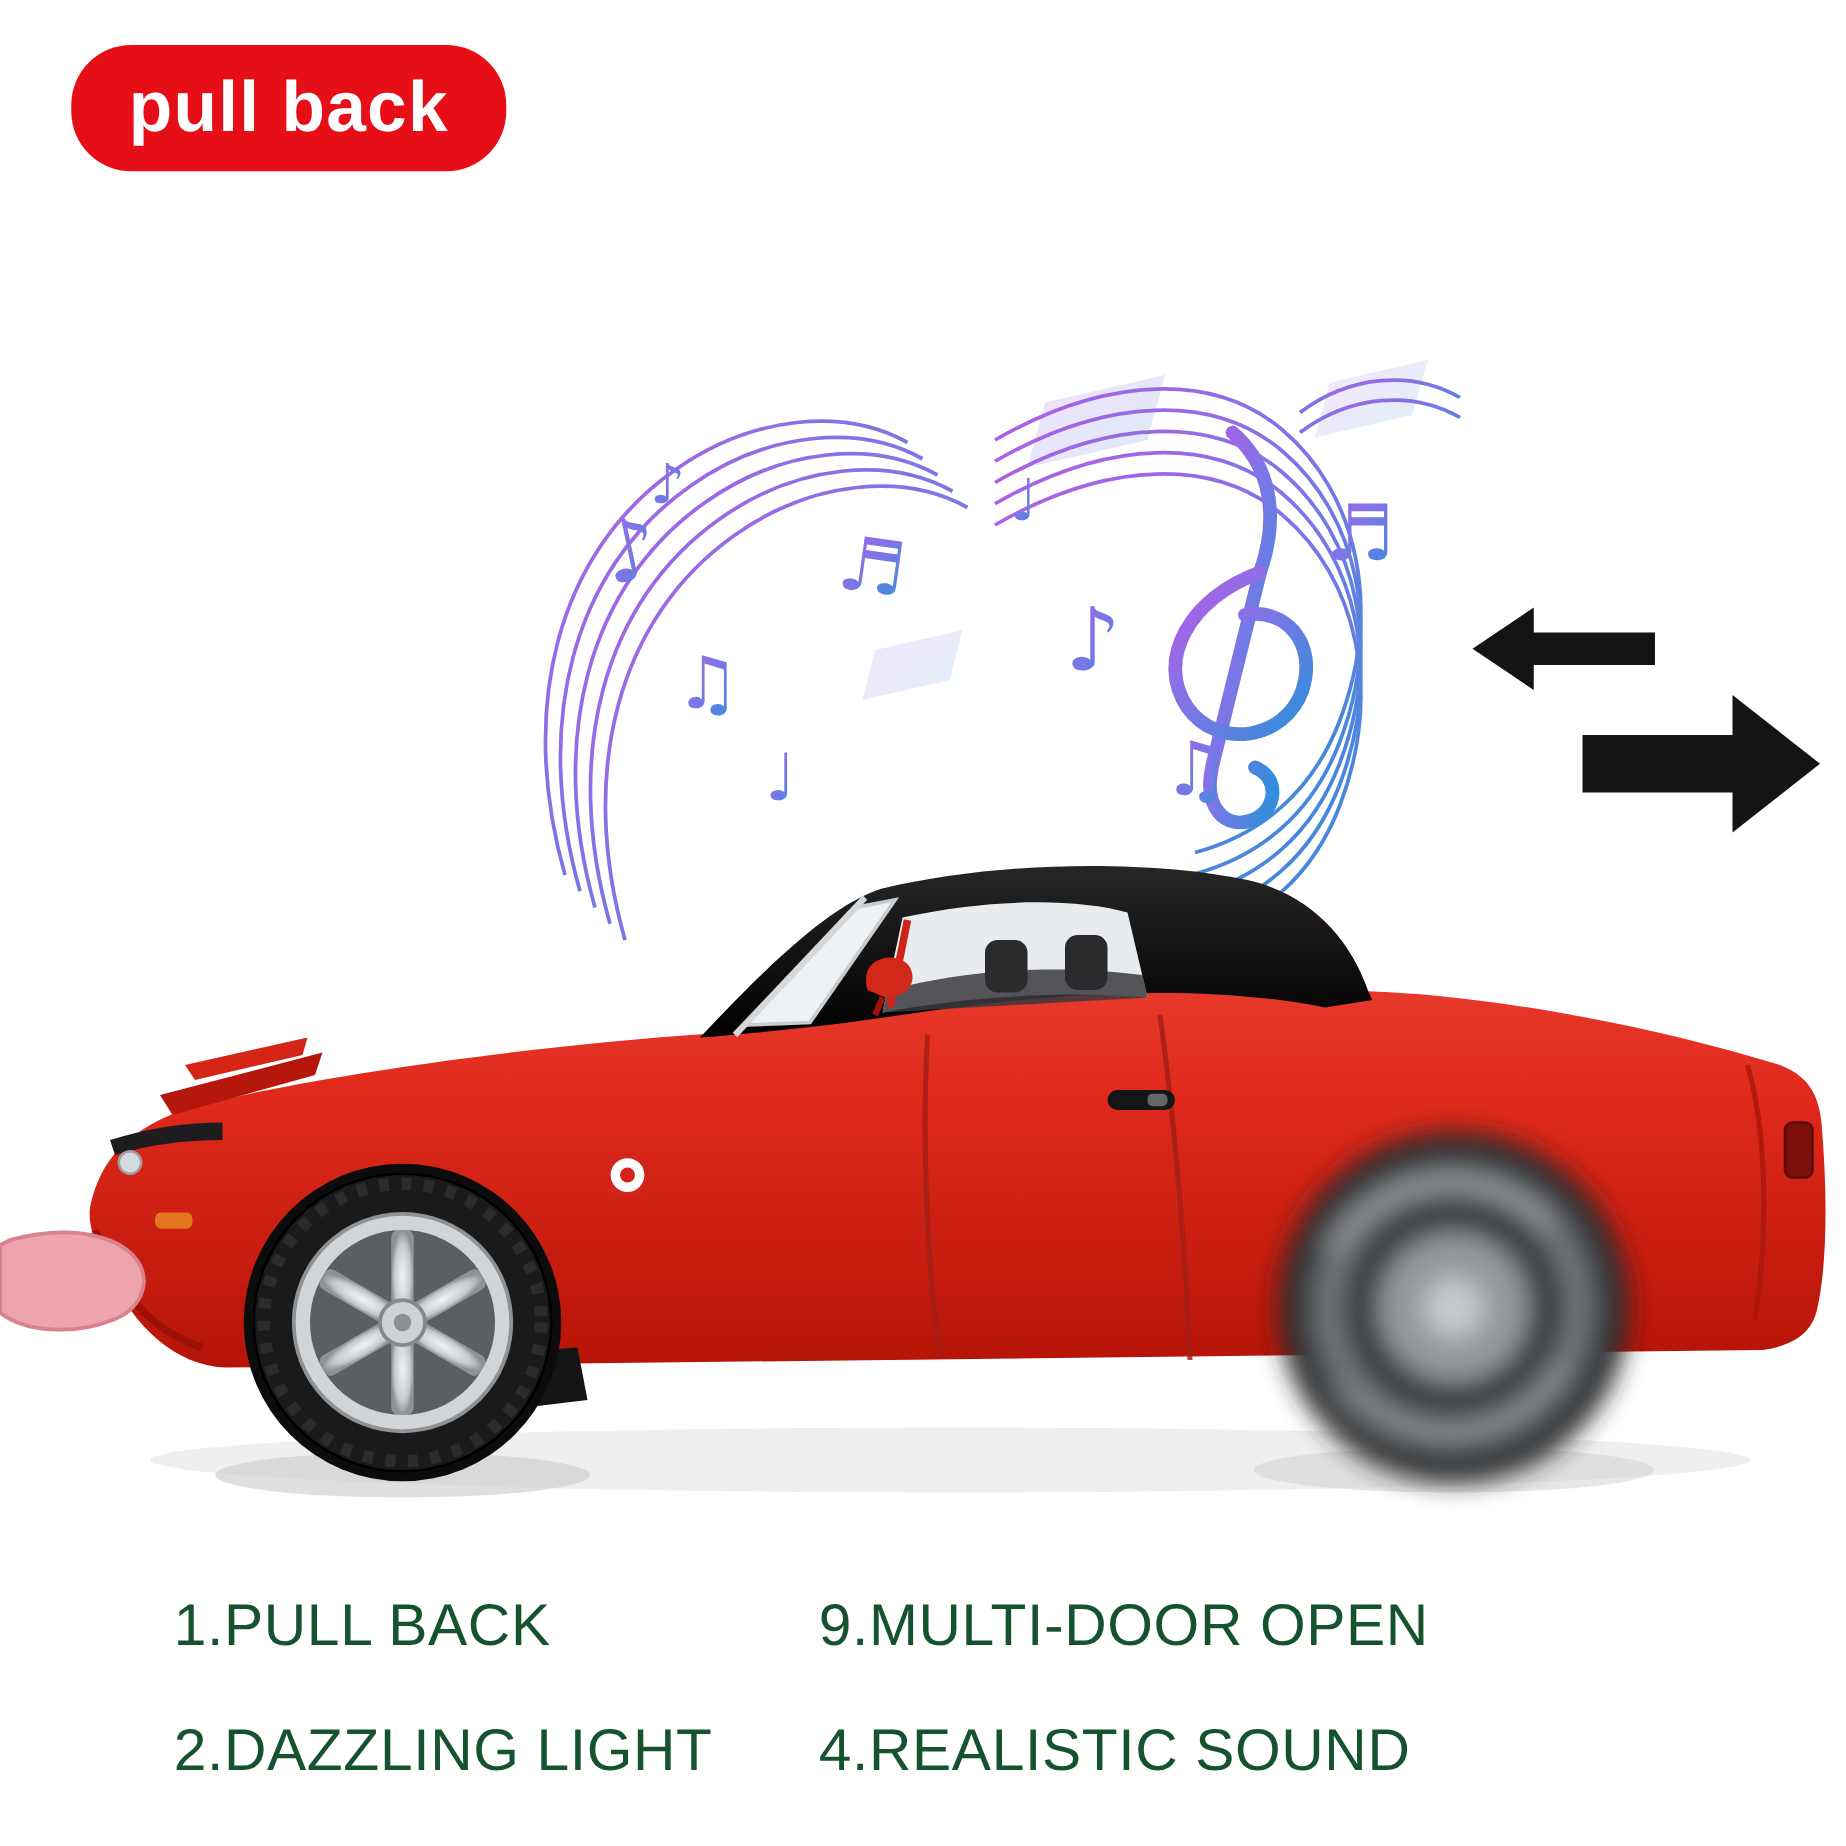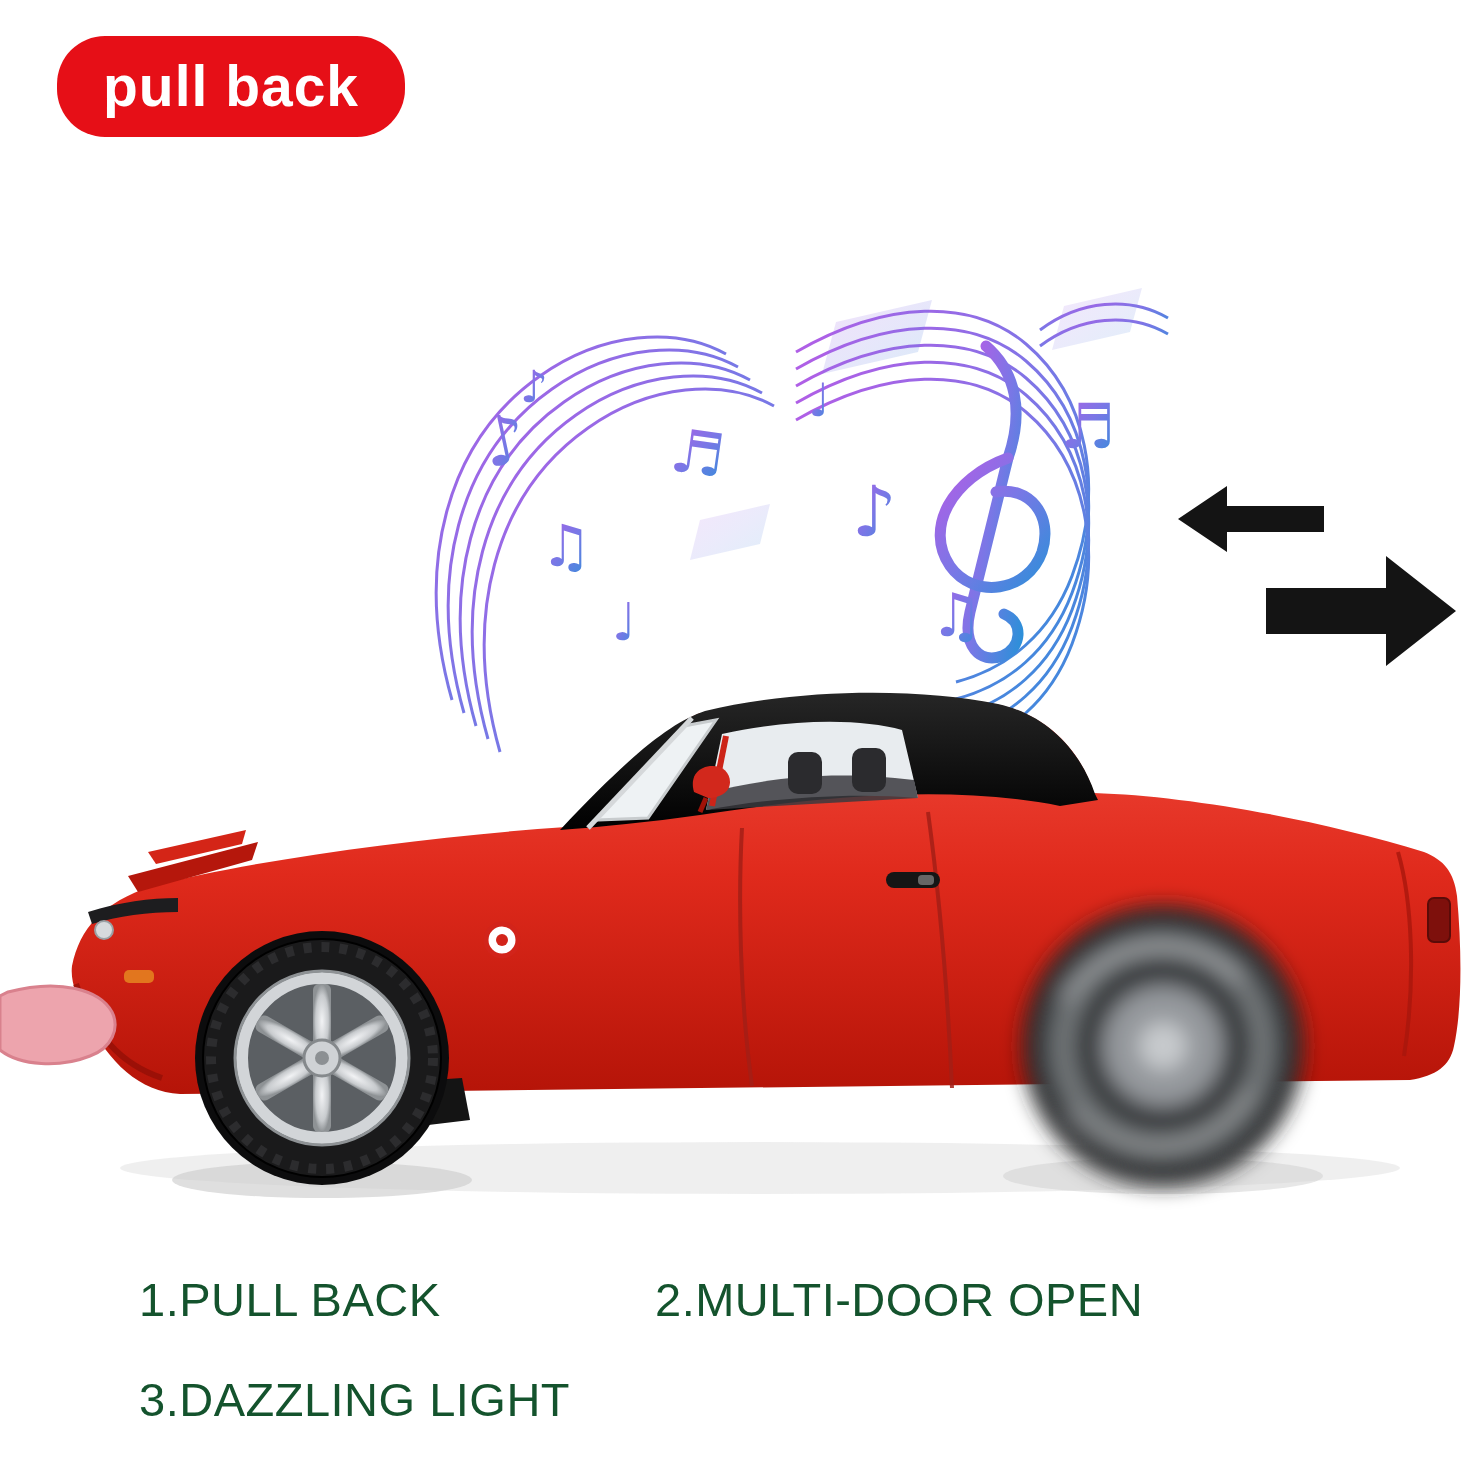--- a/index.html
+++ b/index.html
@@ -203,17 +203,18 @@
         <circle cx="1163" cy="1046" r="24" fill="#c7cacd"></circle>
         <path d="M 1063 1000 A 112 112 0 0 1 1240 980" stroke="#caccce" stroke-width="8" fill="none" opacity="0.6"></path>
         <path d="M 1070 1110 A 112 112 0 0 0 1250 1090" stroke="#b9bbbd" stroke-width="8" fill="none" opacity="0.5"></path>
       </g>
 
     </g>
   </svg>
 
   <div class="features" style="color: #14532d;">
     <div class="feature">1.PULL BACK</div>
-    <div class="feature">2.MULTI-DOOR OPEN</div>
-    <div class="feature">3.DAZZLING LIGHT</div>
+    <div class="feature">9.MULTI-DOOR OPEN</div>
+    <div class="feature">2.DAZZLING LIGHT</div>
+    <div class="feature">4.REALISTIC SOUND</div>
   </div>
 
 </div>
 
 </body></html>

